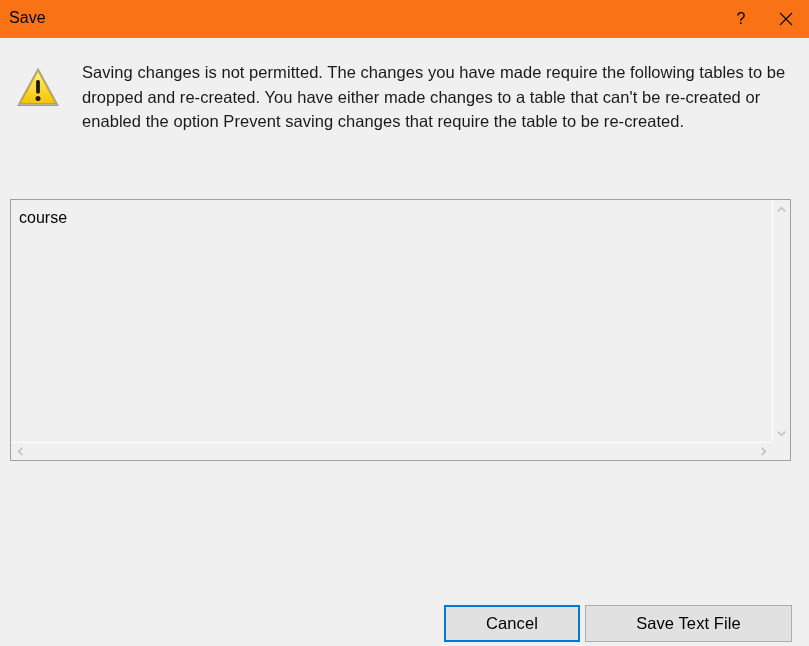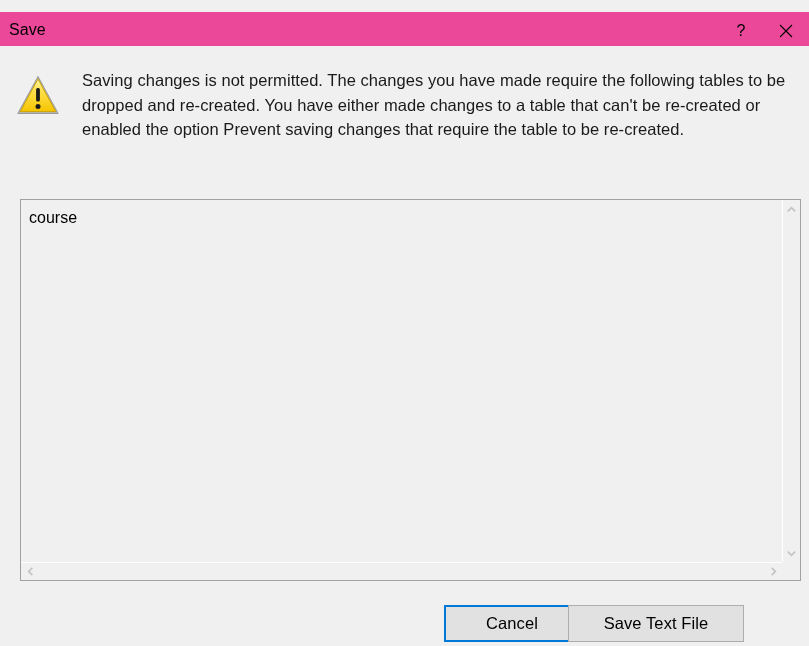--- a/index.html
+++ b/index.html
@@ -13,24 +13,24 @@
     font-family: "Liberation Sans", sans-serif;
     color: #000000;
     overflow: hidden;
     position: relative;
   }
 
   
   .titlebar {
     position: absolute;
     left: 0;
-    top: 12px;
+    top: 0;
     width: 809px;
     height: 38px;
-    background: #ec4899;
+    background: #f97316;
     display: flex;
     align-items: center;
   }
   .titlebar-title {
     position: absolute;
     left: 9px;
     top: 8px;
     font-size: 16px;
     line-height: 20px;
     color: #000000;
@@ -69,21 +69,20 @@
   }
 
   
   .message-area {
     position: absolute;
     left: 0;
     top: 38px;
     width: 809px;
     height: 150px;
     background: #f0f0f0;
-    margin-top: 8px;
   }
   .warn-icon {
     position: absolute;
     left: 16px;
     top: 28px;
     width: 44px;
     height: 42px;
   }
   .message-text {
     position: absolute;
@@ -92,24 +91,24 @@
     width: 716px;
     font-size: 16.5px;
     line-height: 24.5px;
     color: #1a1a1a;
     letter-spacing: 0.05px;
   }
 
   
   .listbox {
     position: absolute;
-    left: 20px;
+    left: 10px;
     top: 199px;
     width: 781px;
-    height: 382px;
+    height: 262px;
     background: #f0f0f0;
     border: 1px solid #a0a0a0;
     box-sizing: border-box;
   }
   .listbox-content {
     position: absolute;
     left: 0;
     top: 0;
     right: 18px;
     bottom: 18px;
@@ -213,22 +212,22 @@
     cursor: default;
     padding: 4px;
     letter-spacing: 0.1px;
   }
   .dlg-button.default {
     left: 444px;
     width: 136px;
     border: 2px solid #0078d7;
   }
   .dlg-button.secondary {
-    left: 568px;
-    width: 176px;
+    left: 585px;
+    width: 207px;
     border: 1px solid #adadad;
   }
 </style>
 </head>
 <body>
 
 <div class="titlebar">
   <div class="titlebar-title">Save</div>
 
   <div class="titlebar-buttons">

